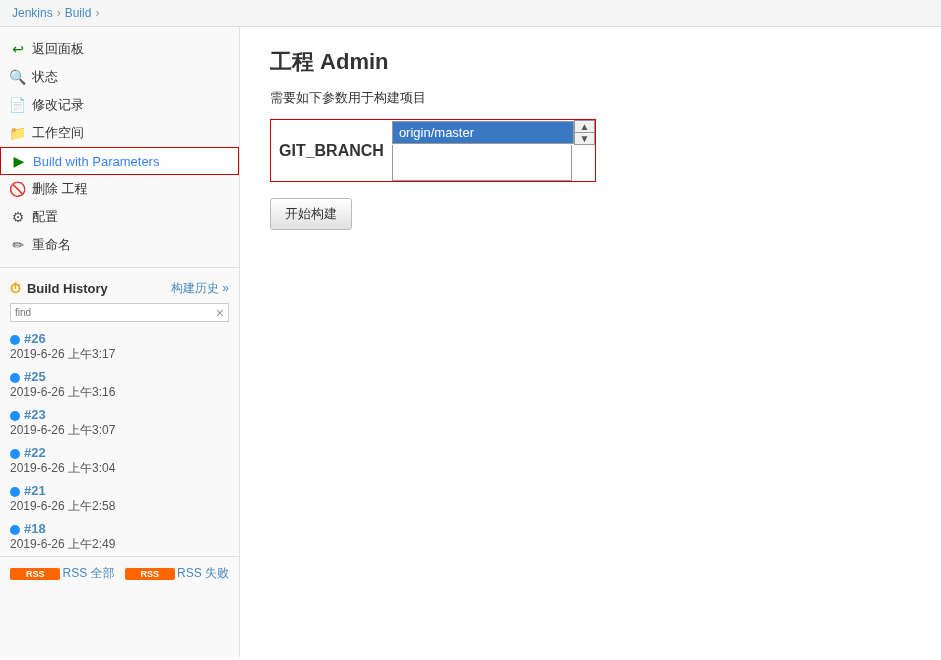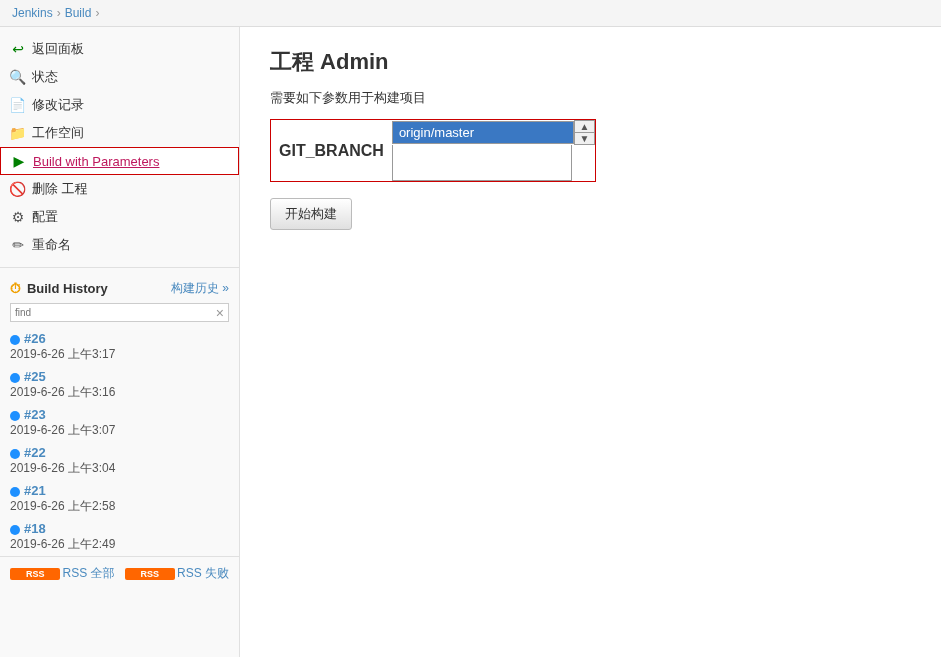--- a/index.html
+++ b/index.html
@@ -39,21 +39,21 @@
       gap: 6px;
       color: #333;
     }
     .sidebar-item.active {
       background: #fff;
       border: 1px solid #c00;
       color: #333;
     }
     .sidebar-icon { width: 16px; height: 16px; display: inline-flex; align-items: center; justify-content: center; font-size: 14px; }
     .sidebar-item a { color: #333; text-decoration: none; }
-    .sidebar-item.active a { color: #be185d; text-decoration: underline; }
+    .sidebar-item.active a { color: #3b82f6; }
 
     
     #build-history {
       padding: 8px 0 0 0;
       border-top: 1px solid #e0e0e0;
       margin-top: 8px;
     }
     #build-history-header {
       display: flex;
       align-items: center;

